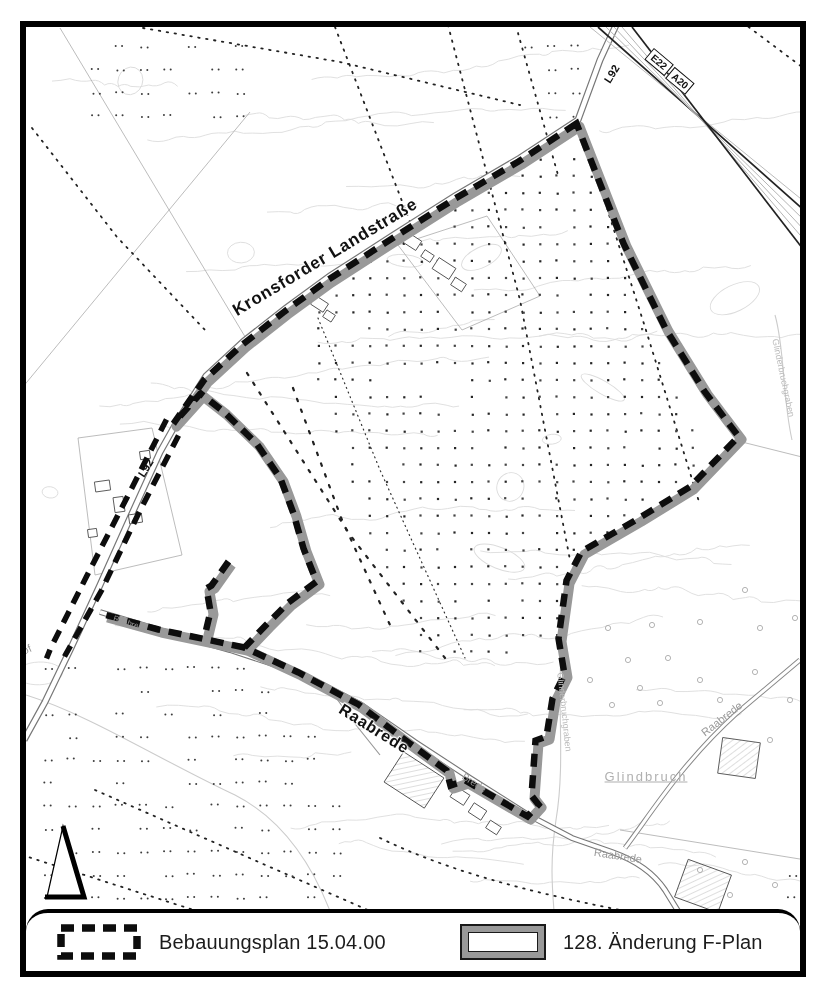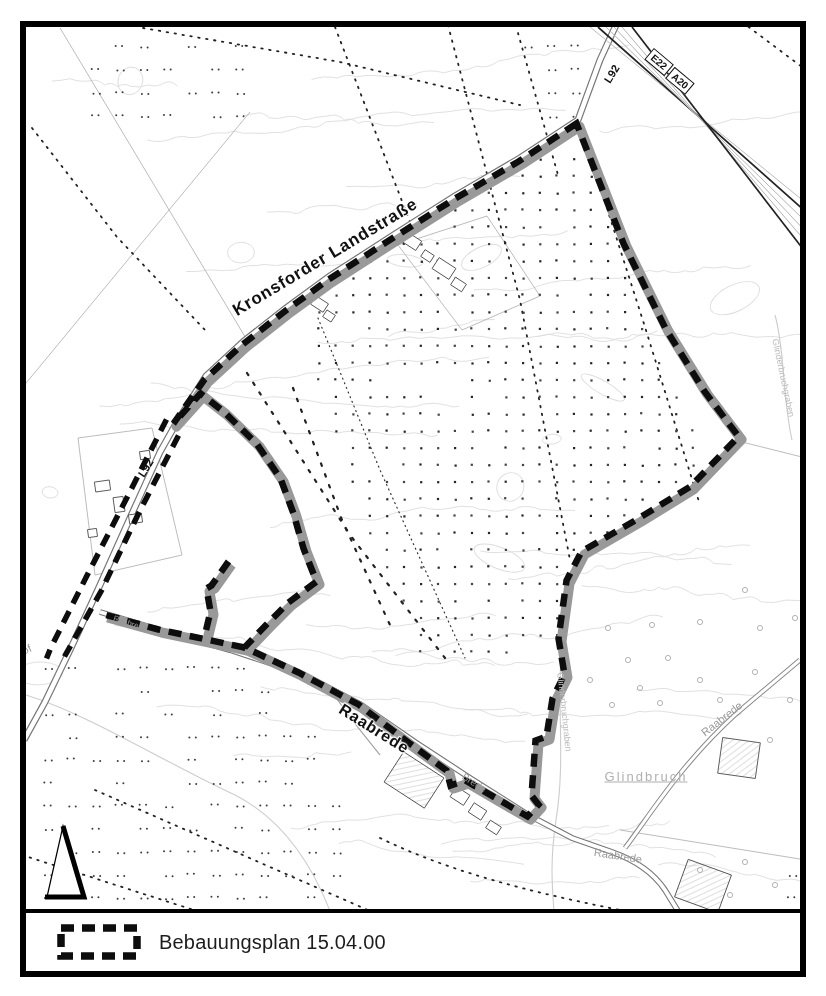--- a/index.html
+++ b/index.html
@@ -8,21 +8,21 @@
   .frame{position:absolute;left:20px;top:21px;width:786px;height:956px;
          border:6px solid #000;box-sizing:border-box;background:#fff;overflow:hidden;}
   .map-area{position:relative;width:774px;height:882px;overflow:hidden;background:#fff;}
   .map-area svg{position:absolute;left:0;top:0;}
   #label-layer{position:absolute;left:0;top:0;width:774px;height:882px;pointer-events:none;}
   .map-label{position:absolute;white-space:nowrap;transform-origin:center;line-height:1;}
   .halo{text-shadow:0 0 2px #fff,0 0 2px #fff,0 0 3px #fff,1px 1px 1px #fff,-1px -1px 1px #fff;}
   .route-box{position:absolute;border:1.5px solid #111;background:#fff;padding:1px 3px 0 3px;
              font-size:10px;font-weight:bold;color:#111;line-height:1.2;}
   .legend{position:relative;width:774px;height:62px;border-top:4px solid #000;
-          box-sizing:border-box;background:#fff;}
+          box-sizing:border-box;background:#fff;border-radius:22px;}
   .legend-item{position:absolute;top:50%;transform:translateY(-50%);
                display:flex;align-items:center;gap:17px;}
   .legend-text{font-size:20px;color:#1c1c1c;letter-spacing:0.2px;}
   .sym-fplan{display:block;width:86px;height:36px;background:#999;
              border:2px solid #1a1a1a;box-sizing:border-box;}
   .sym-fplan-inner{display:block;margin:6px;height:20px;background:#fff;
                    border:1.5px solid #1a1a1a;box-sizing:border-box;}
 </style>
 </head>
 <body>
@@ -914,16 +914,22 @@
         </div>
     </div>
 
     <div class="legend">
       <div class="legend-item" style="left:30px">
         <svg width="86" height="38">
           <rect x="5" y="5" width="76" height="28" fill="#fff" stroke="#0d0d0d" stroke-width="7.5" stroke-dasharray="13 8"></rect>
         </svg>
         <span class="legend-text">Bebauungsplan 15.04.00</span>
       </div>
+      <div class="legend-item" style="left:434px">
+        <span class="sym-fplan">
+          <span class="sym-fplan-inner"></span>
+        </span>
+        <span class="legend-text">128. Änderung F-Plan</span>
+      </div>
     </div>
 
   </div>
 </div>
 
 </body></html>

